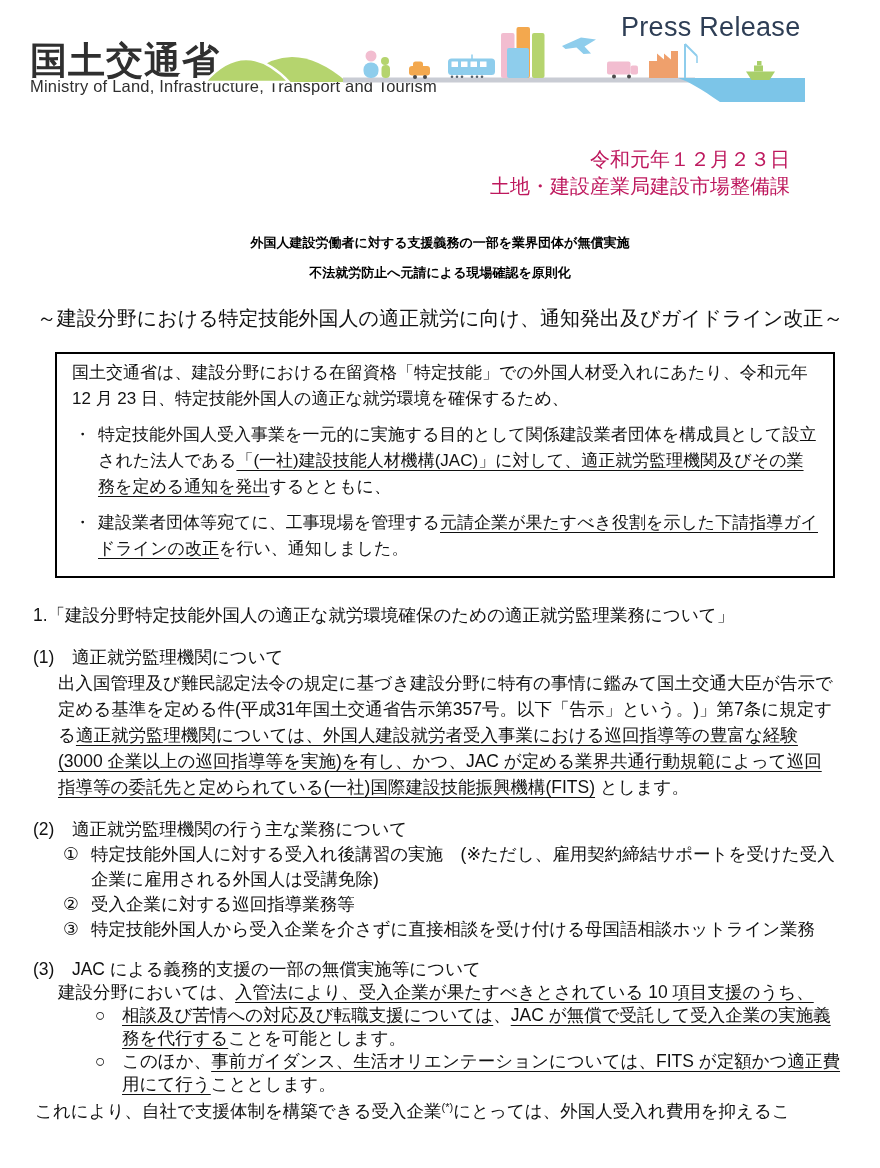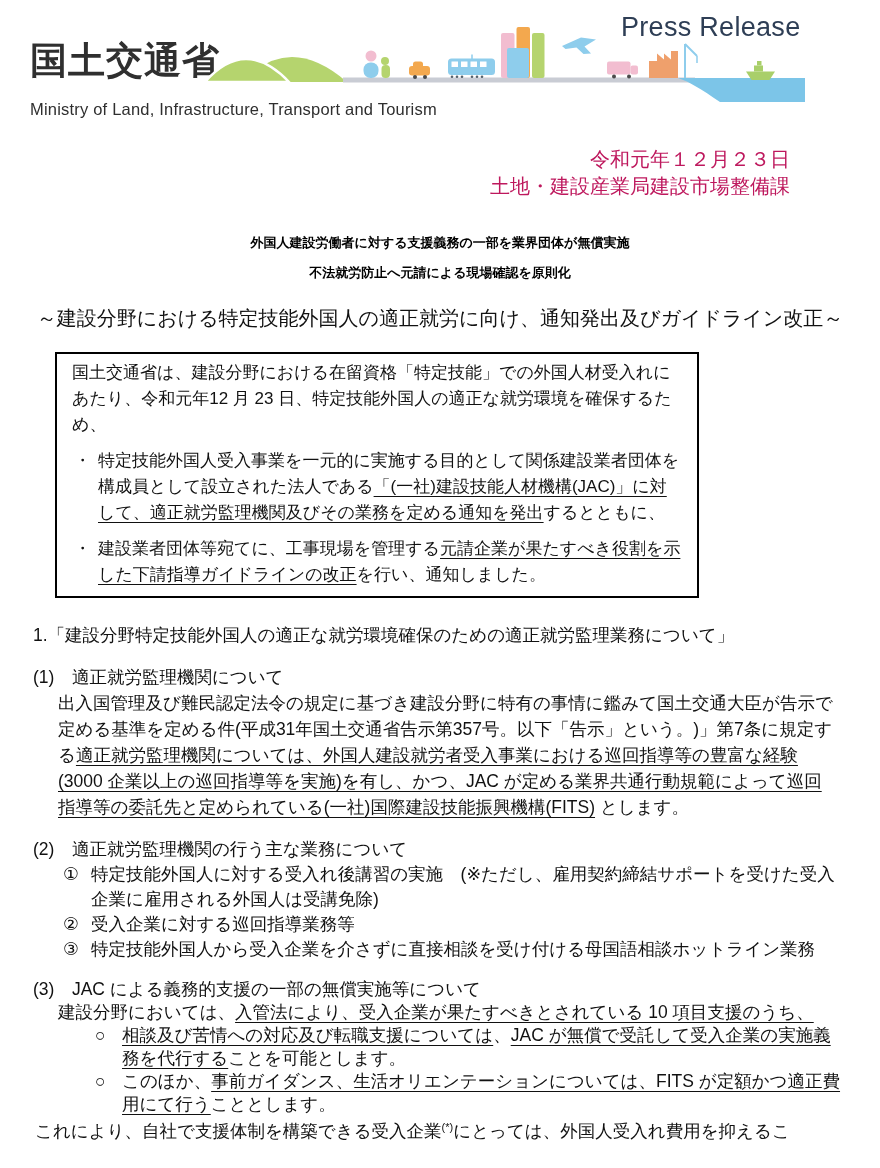--- a/index.html
+++ b/index.html
@@ -10,42 +10,42 @@
   }
   .page{position:relative;width:880px;height:1168px;}
 
   
   .header{position:relative;height:118px;}
   .agency-ja{
     position:absolute;left:30px;top:36px;
     font-size:37px;font-weight:800;letter-spacing:1px;color:#2f2f2f;
   }
   .agency-en{
-    position:absolute;left:30px;top:100px;
+    position:absolute;left:30px;top:77px;
     font-size:16.5px;color:#2f2f2f;letter-spacing:0.2px;
   }
   .press-release{
     position:absolute;left:621px;top:12px;width:200px;
     font-size:27px;font-weight:500;color:#2e3e55;letter-spacing:0.3px;
   }
   .illus{position:absolute;left:205px;top:16px;width:600px;height:86px;}
 
   
   .meta{margin-top:28px;text-align:right;padding-right:90px;
         font-size:20px;line-height:27px;color:#be185d;}
 
   
   .headline{margin-top:28px;text-align:center;font-size:13px;font-weight:700;line-height:30px;color:#000;}
   .subtitle{margin-top:16px;text-align:center;font-size:20px;line-height:28px;
             font-family:"Liberation Serif","DejaVu Serif",serif;color:#111;}
 
   
   .summary-box{
-    box-sizing:border-box;width:644px;margin:20px 0 0 55px;
-    border:2px solid #000;padding:6px 14px 8px 15px;
+    box-sizing:border-box;width:780px;margin:20px 0 0 55px;
+    border:2px solid #000;padding:6px 14px 14px 15px;
     font-size:17px;line-height:26px;
   }
   .box-bullet{display:flex;margin-top:10px;}
   .box-bullet .marker{flex:0 0 24px;padding-left:2px;}
   .box-bullet .btext{flex:1;}
 
   
   .sec-h1{margin:24px 30px 0 33px;font-size:17.5px;line-height:26px;}
   .sub-h{margin:16px 30px 0 33px;font-size:17.5px;line-height:26px;}
   .sub-h.tight{margin-top:16px;line-height:23px;}

